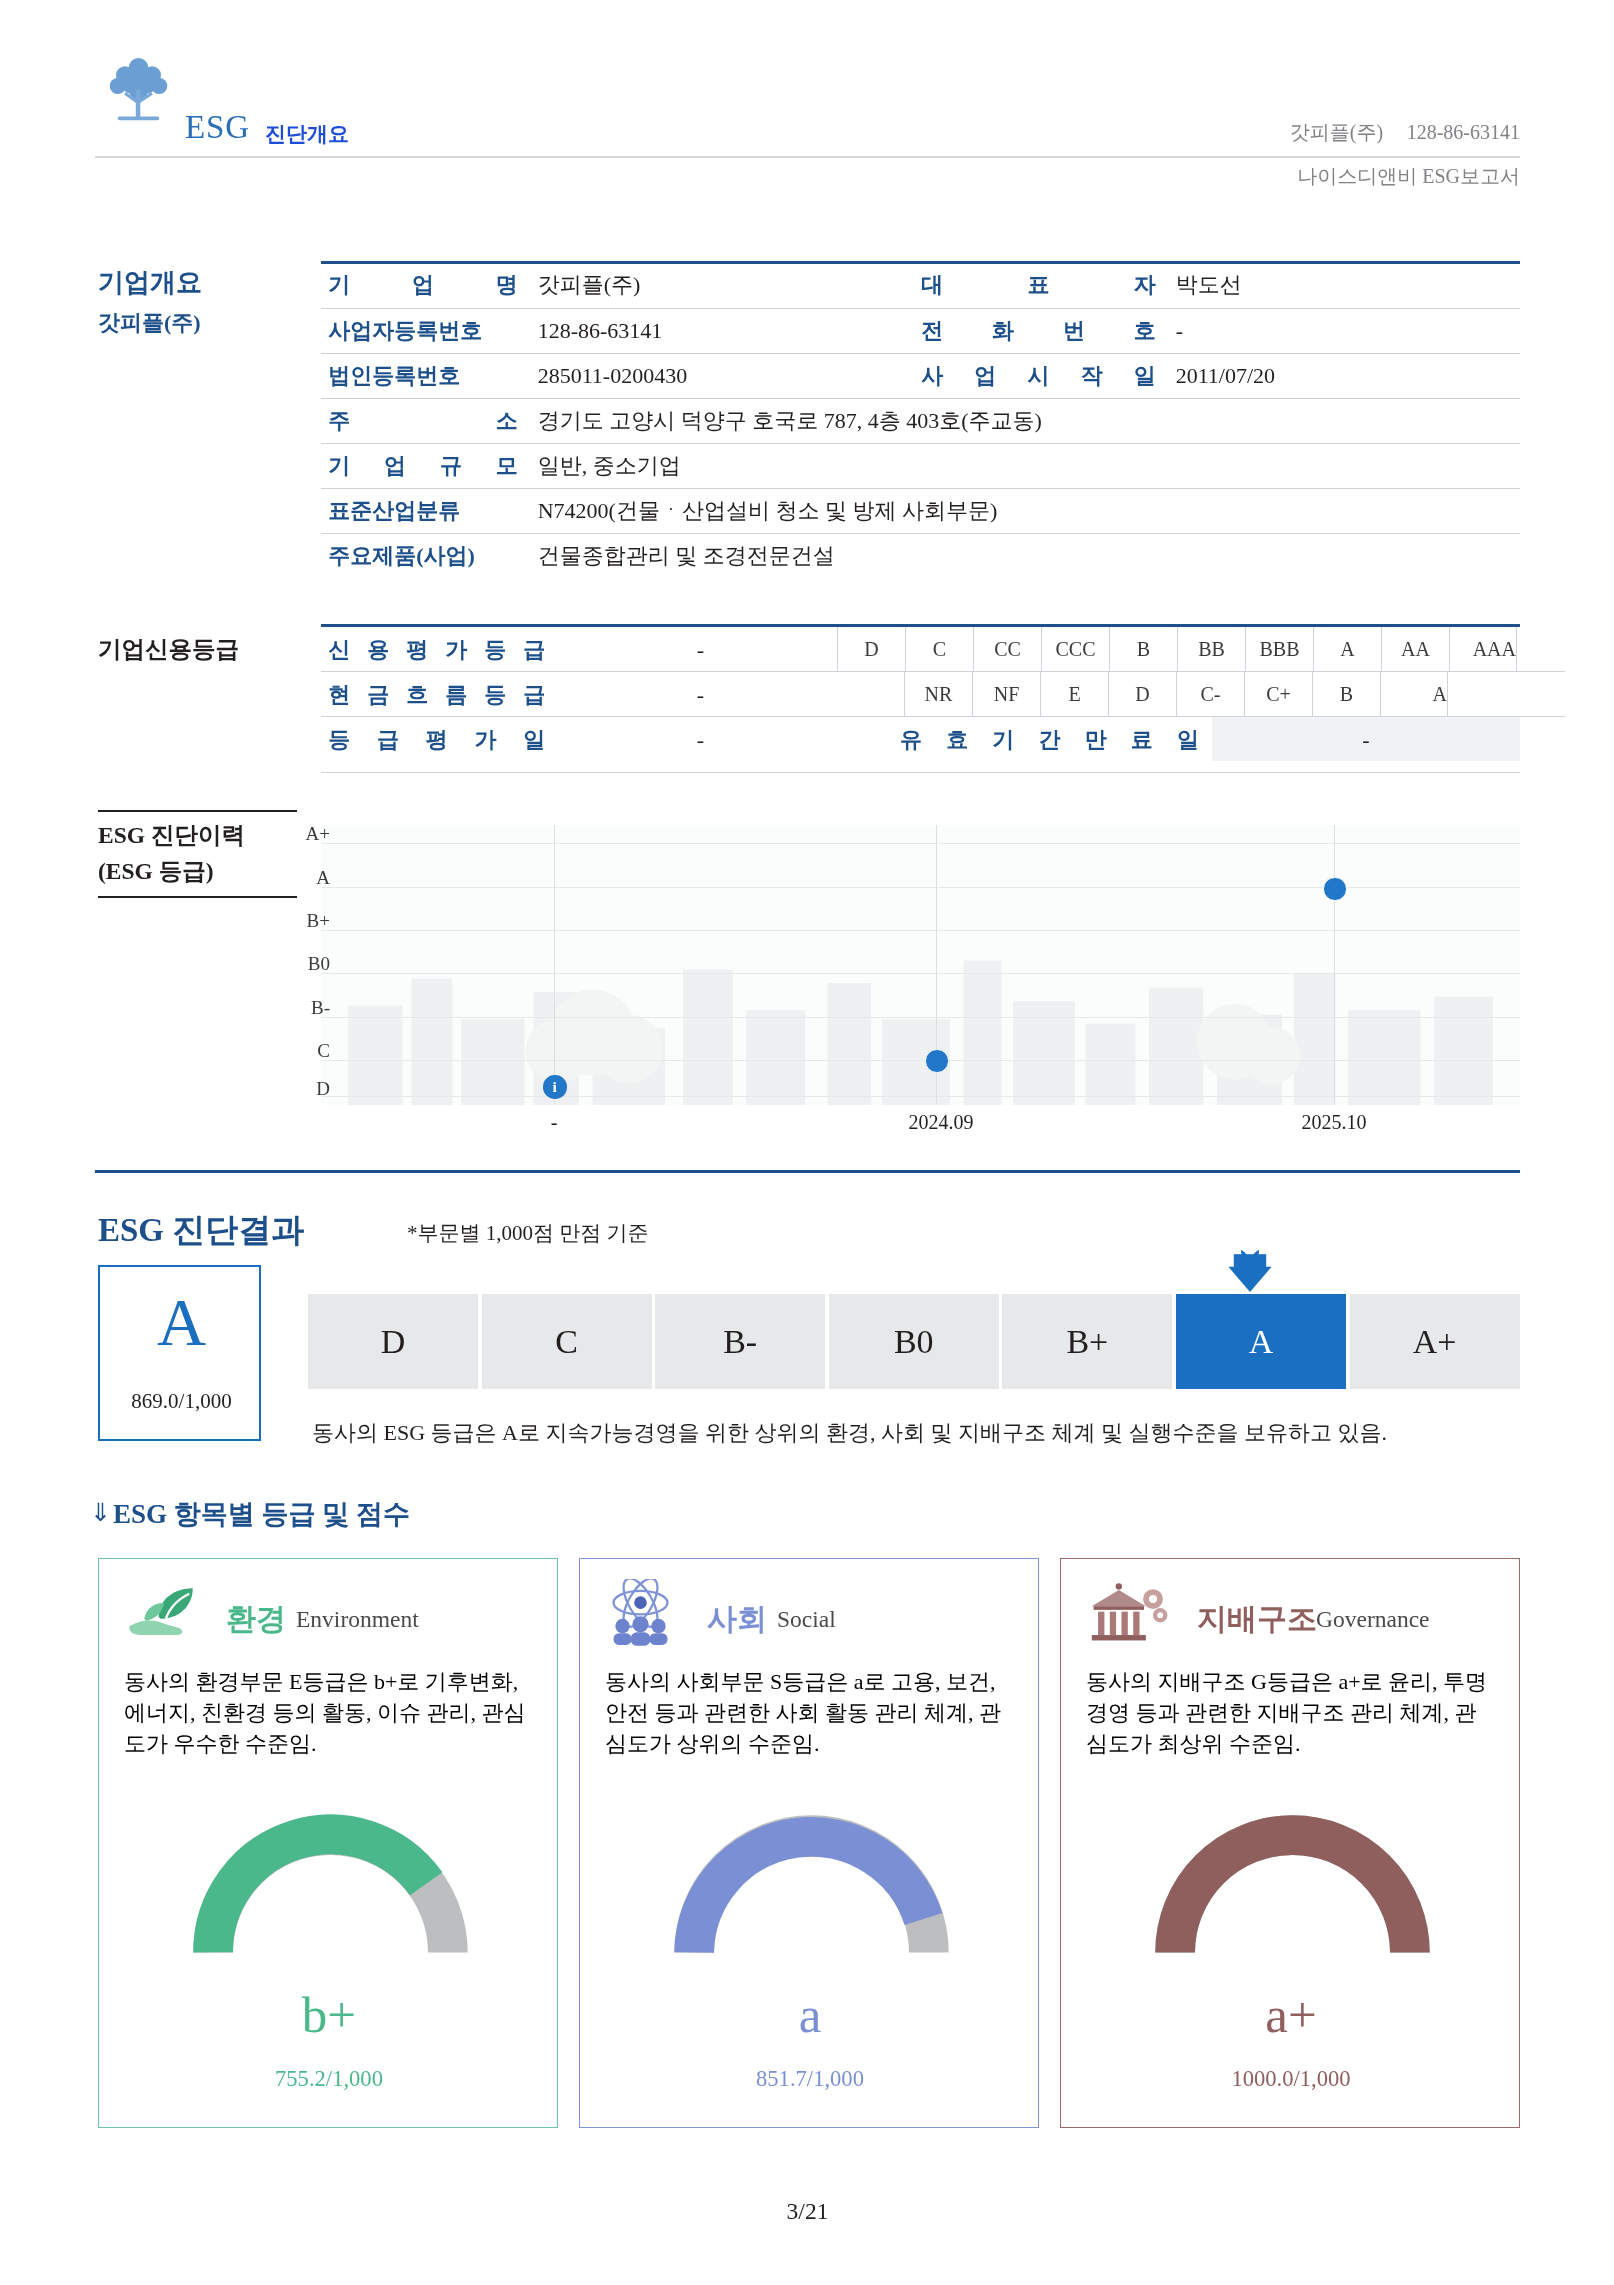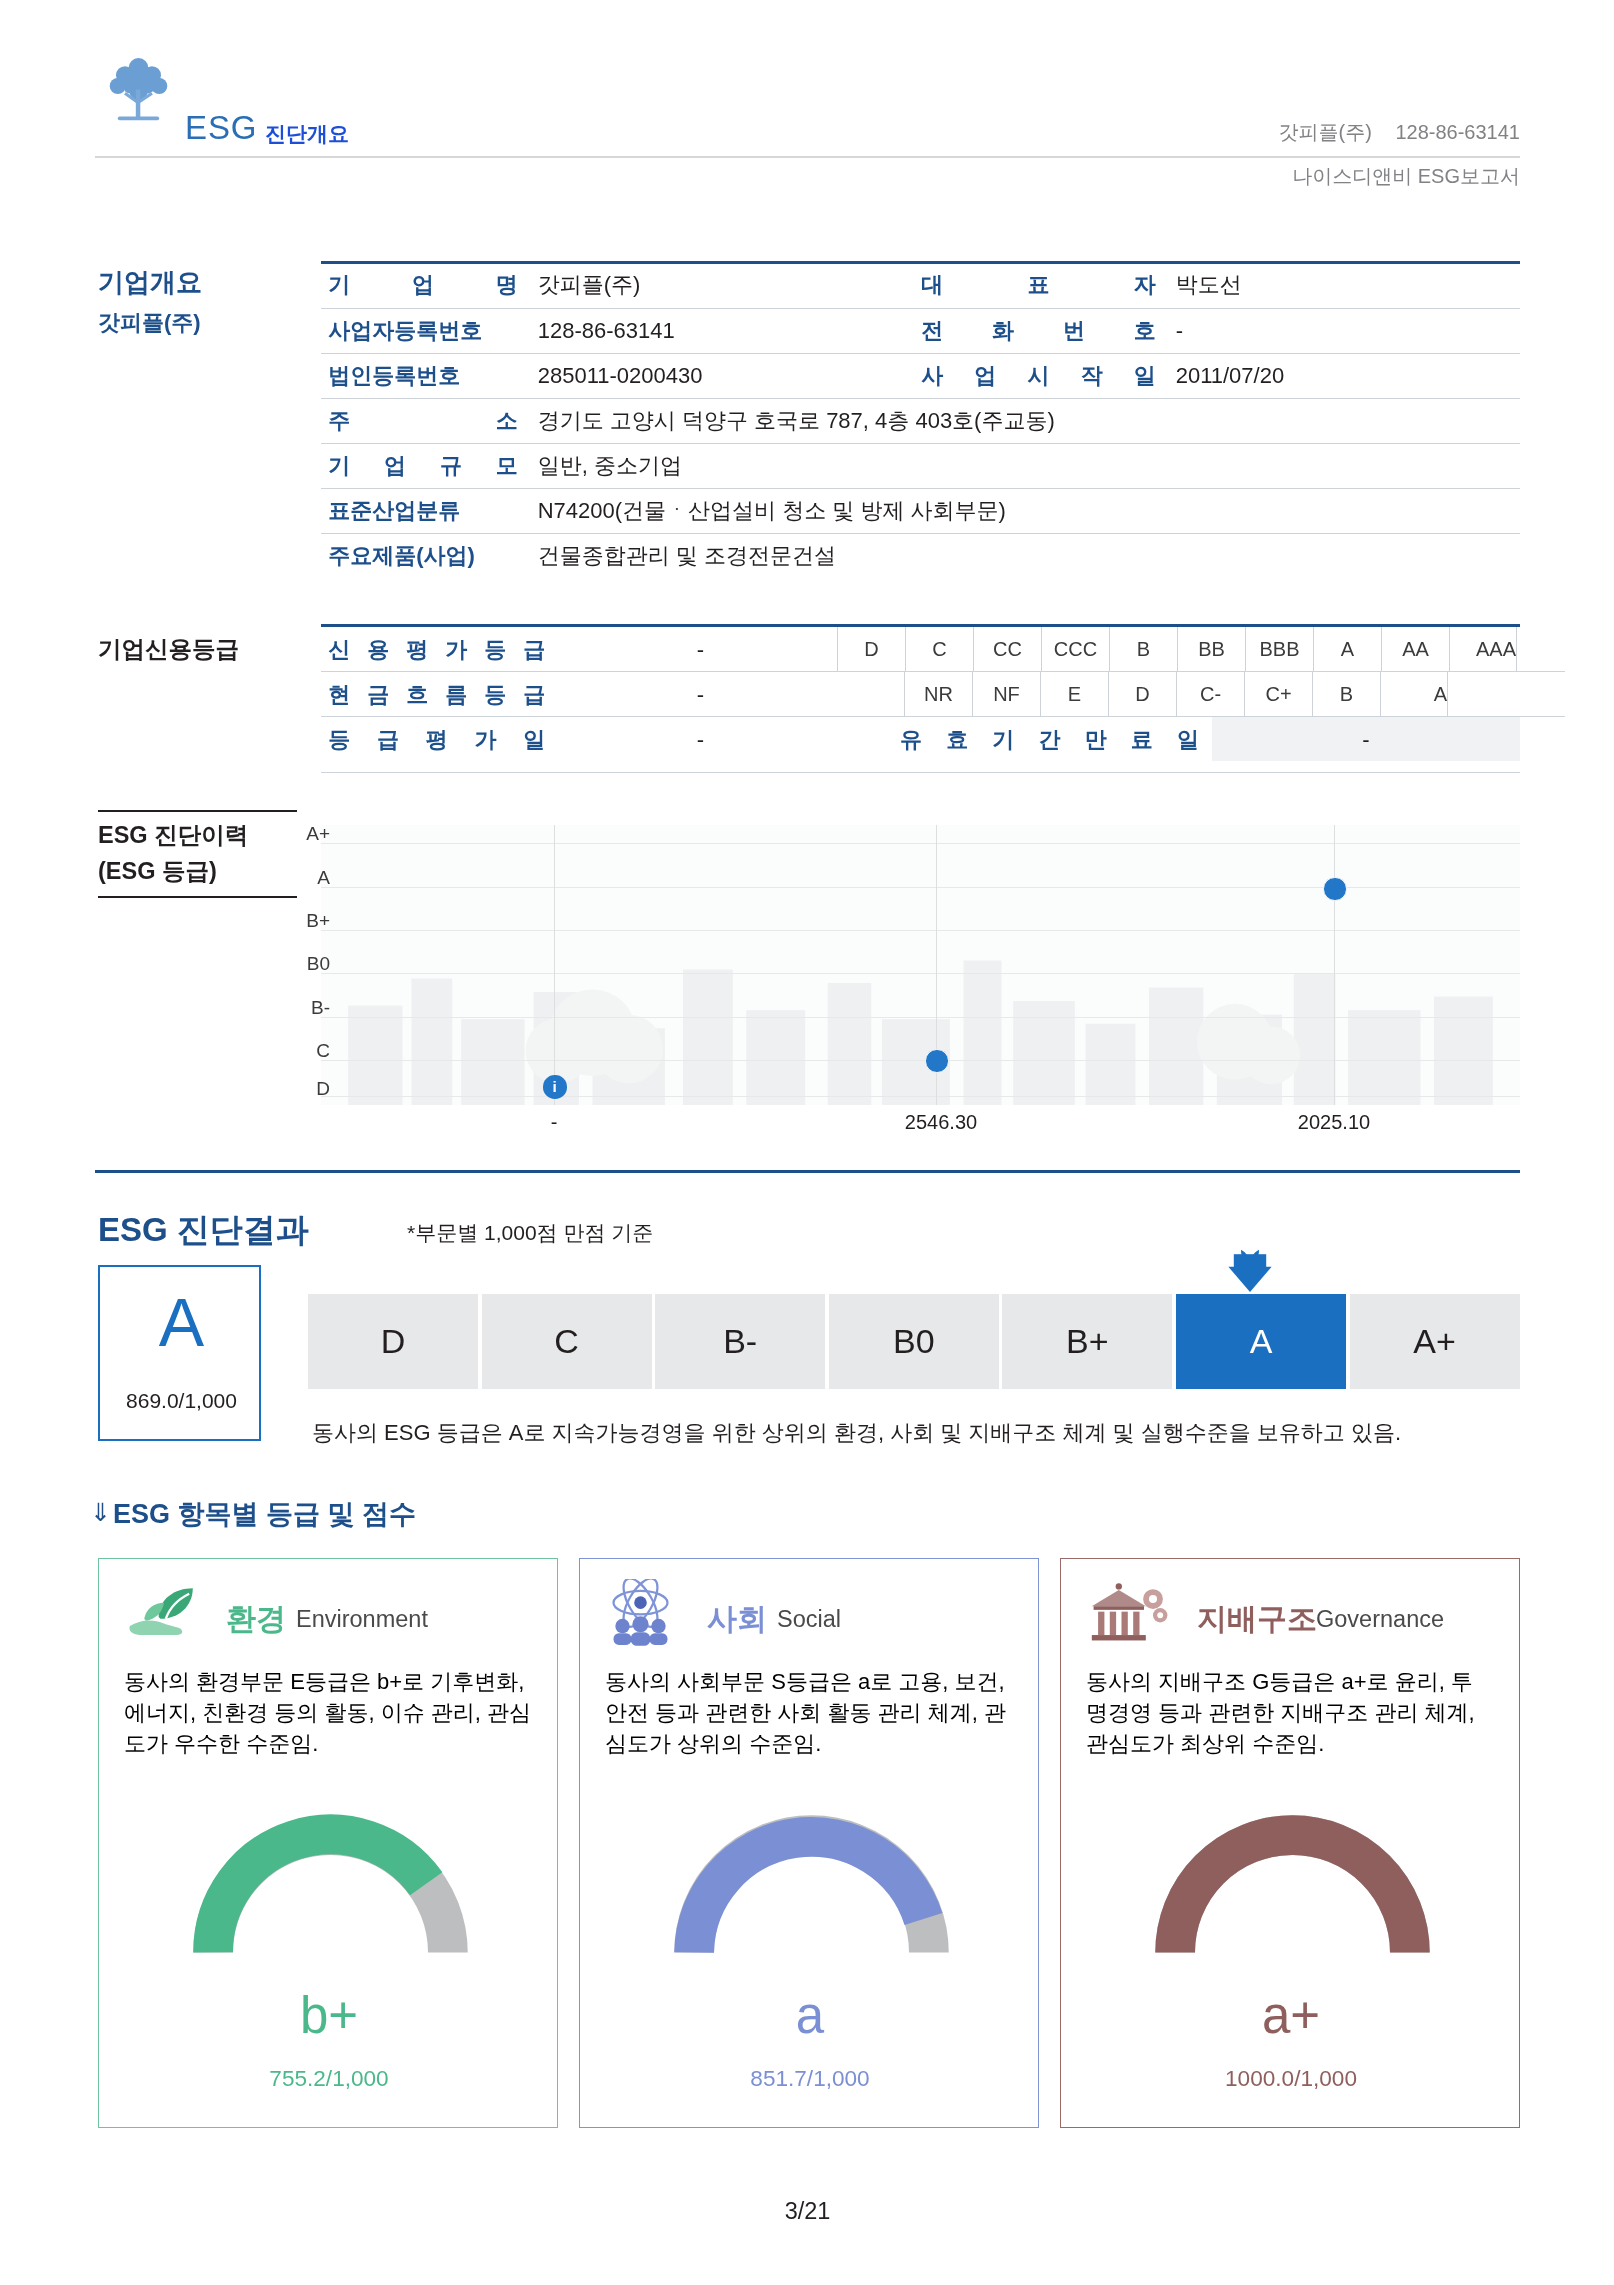--- a/index.html
+++ b/index.html
@@ -8,20 +8,21 @@
     width:1615px; height:2285px;
     background:#ffffff;
     font-family:"Liberation Sans", sans-serif;
     color:#231f20;
     position:relative;
   }
   .page {
     position:relative;
     width:1615px; height:2285px;
     padding:12px;
+    font-family:Liberation Serif, serif;
   }
   
   .header {
     position:absolute; left:0; top:0; width:1615px; height:181px;
   }
   .hdr-logo {
     position:absolute; left:98px; top:50px; width:81px; height:81px;
   }
   .hdr-title {
     position:absolute; left:185px; top:109px;
@@ -414,21 +415,21 @@
   <div class="ylab" style="left:276px; top:823px;">A+</div>
   <div class="ylab" style="left:276px; top:867px;">A</div>
   <div class="ylab" style="left:276px; top:910px;">B+</div>
   <div class="ylab" style="left:276px; top:953px;">B0</div>
   <div class="ylab" style="left:276px; top:997px;">B-</div>
   <div class="ylab" style="left:276px; top:1040px;">C</div>
   <div class="ylab" style="left:276px; top:1078px;">D</div>
 
   <div class="dot-i" style="left:543px; top:1075px;">i</div>
   <div class="xlab" style="left:509px; top:1111px; width:90px;">-</div>
-  <div class="xlab" style="left:873px; top:1111px; width:136px;">2546.30</div>
+  <div class="xlab" style="left:873px; top:1111px; width:136px;">2024.09</div>
   <div class="xlab" style="left:1266px; top:1111px; width:136px;">2025.10</div>
 
   <div class="topline" style="left:95px; top:1170px; width:1425px; background:#1d4f8b; height:2.7px;"></div>
 
   <div class="result-title">ESG 진단결과</div>
   <div class="result-note">*부문별 1,000점 만점 기준</div>
 
   <div class="grade-big-box">
     <div class="grade-big">A</div>
     <div class="grade-score">869.0/1,000</div>

